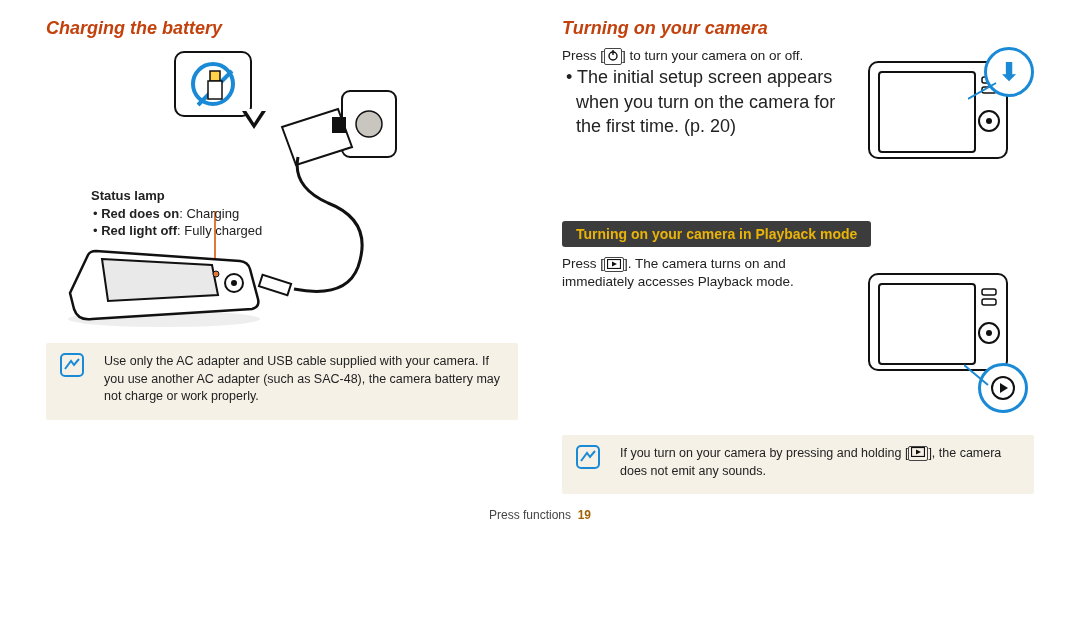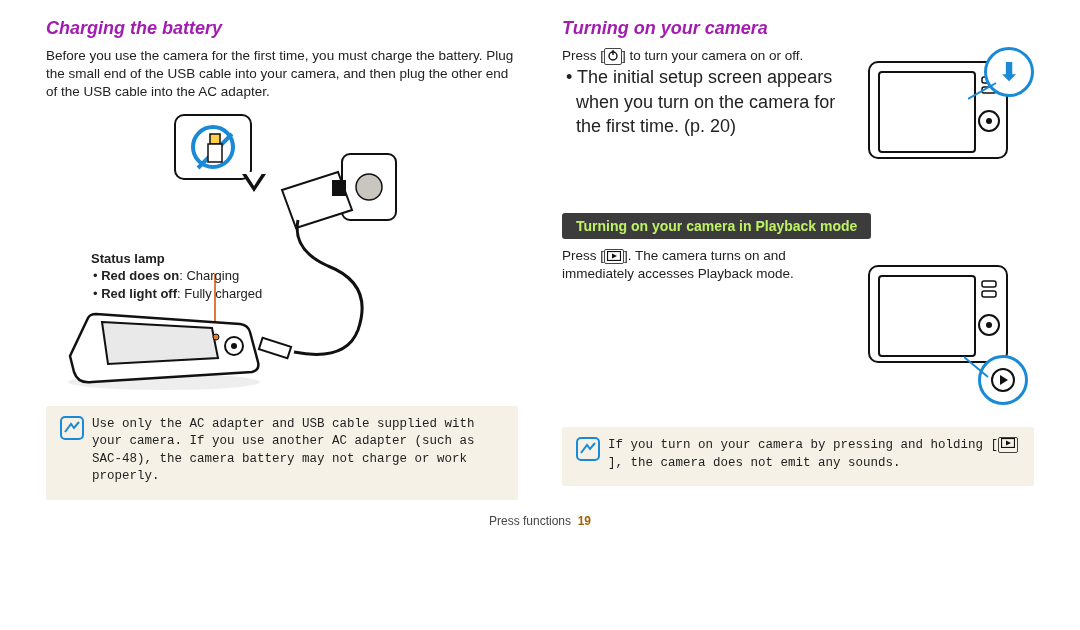--- a/index.html
+++ b/index.html
@@ -1,33 +1,33 @@
 <!DOCTYPE html>
 <html><head>
 <meta charset="utf-8">
 <style>
   * { box-sizing: border-box; margin: 0; padding: 0; }
   html, body { width: 1080px; height: 630px; font-family: Arial, Helvetica, sans-serif; color: #222; background: #fff; }
   .page { padding: 18px 46px 10px 46px; }
   .main-title { color: #2f6fb6; font-size: 28px; font-weight: bold; font-style: italic; border-bottom: 1px solid #5a5a5a; padding-bottom: 4px; margin-bottom: 24px; }
   .cols { display: flex; gap: 44px; }
   .col { flex: 1; }
-  .sub-title { color: #a21caf; font-size: 18px; font-weight: bold; font-style: italic; margin-bottom: 8px; }
+  .sub-title { color: #c2410c; font-size: 18px; font-weight: bold; font-style: italic; margin-bottom: 8px; }
   .body-text { font-size: 13.5px; line-height: 1.35; }
   .bullet-row { font-size: 18px; line-height: 1.35; margin-left: 14px; text-indent: -10px; }
   .bullet-row::before { content: "• "; }
   .illus-box { position: relative; margin-top: 12px; height: 280px; }
   .status-block { position: absolute; left: 45px; top: 136px; font-size: 13px; line-height: 1.35; }
   .status-header { font-weight: bold; }
   .status-item { margin-left: 12px; text-indent: -10px; }
   .status-item::before { content: "• "; }
-  .tip-box { background: #f5f1e7; display: flex; gap: 8px; padding: 10px 14px 14px 14px; border-radius: 2px; margin-top: 12px; font-family: Liberation Mono, monospace; }
+  .tip-box { background: #f5f1e7; display: flex; gap: 20px; padding: 10px 14px 14px 14px; border-radius: 2px; margin-top: 12px; }
   .tip-icon { flex: 0 0 24px; }
   .tip-text { font-size: 12.5px; line-height: 1.4; }
-  .pill-header { display: inline-block; background: #3c3c3c; color: #bef264; font-weight: bold; font-size: 14px; padding: 5px 14px; border-radius: 3px; margin-top: 16px; margin-bottom: 8px; }
+  .pill-header { display: inline-block; background: #3c3c3c; color: #eab308; font-weight: bold; font-size: 14px; padding: 5px 14px; border-radius: 3px; margin-top: 24px; margin-bottom: 8px; }
   .inline-icon-box { display:inline-block; border:1px solid #444; border-radius:2px; padding:0 2px; line-height:1; vertical-align:middle; }
   .r-illus { position: relative; float: right; width: 180px; height: 150px; margin-left: 8px; }
   .r-illus2 { position: relative; float: right; width: 180px; height: 150px; margin-left: 8px; margin-top: 4px; clear: right; }
   .cam-body { position:absolute; left:14px; top:14px; width:140px; height:98px; border:2px solid #111; border-radius:10px; background:#fff; }
   .cam-screen { position:absolute; left:8px; top:8px; width:98px; height:82px; border:2px solid #111; border-radius:4px; }
   .callout-circle { position:absolute; width:50px; height:50px; border:3px solid #1a8ad6; border-radius:50%; background:#fff; display:flex; align-items:center; justify-content:center; }
   .footer { text-align:center; font-size:12px; margin-top: 14px; color:#444; }
   .footer b { color:#a16207; }
   .diag-arrow { color:#1a8ad6; font-size:24px; font-weight:bold; }
   
@@ -43,21 +43,20 @@
 </head>
 <body>
 
 <div class="page">
 
 
   <div class="cols">
 
     <div class="col">
       <h2 class="sub-title">Charging the battery</h2>
-      <p class="body-text">Before you use the camera for the first time, you must charge the battery. Plug the small end of the USB cable into your camera, and then plug the other end of the USB cable into the AC adapter.</p>
 
       <div class="illus-box">
 
         <div class="forbid-circle">
           <div class="forbid-ring">
             <div class="forbid-slash"></div>
             <svg width="36" height="36" viewBox="0 0 36 36" style="position:absolute;left:2px;top:2px">
               <rect x="13" y="3" width="10" height="10" fill="#ffd24a" stroke="#111" stroke-width="1.5"></rect>
               <rect x="11" y="13" width="14" height="18" fill="#fff" stroke="#111" stroke-width="1.5"></rect>
             </svg>

